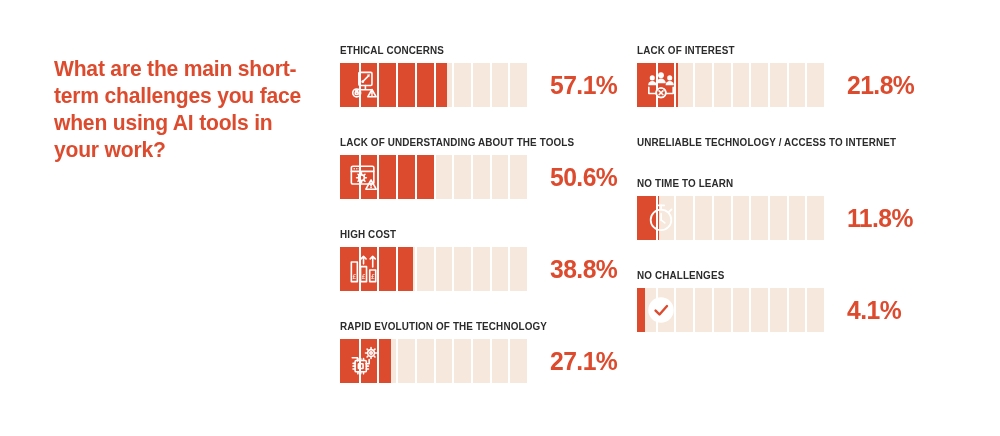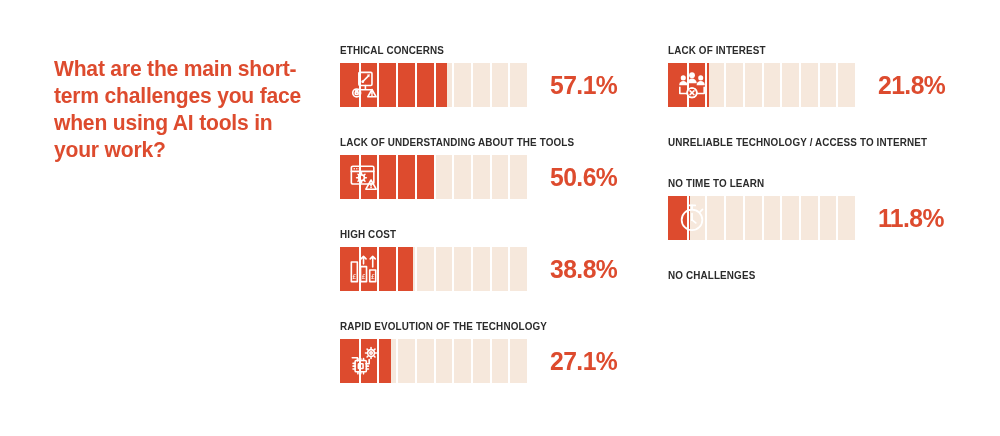--- a/index.html
+++ b/index.html
@@ -31,21 +31,21 @@
     transform: scaleX(0.98);
     transform-origin: left top;
   }
 
   
   .col {
     position: absolute;
     top: 44px;
   }
   .col-left  { left: 340px; }
-  .col-right { left: 668px; }
+  .col-right { left: 637px; }
 
   .item { position: relative; }
   .item + .item { margin-top: 29px; }
 
   .item-label {
     color: #2b2b2b;
     font-family: "Liberation Sans", sans-serif;
     font-weight: bold;
     font-size: 10.5px;
     letter-spacing: 0.15px;
@@ -311,16 +311,37 @@
       <path d="M16 18 l4 3.2"></path>
       <circle cx="16" cy="18" r="1.3" fill="#ffffff" stroke="none"></circle>
     </svg>
             </span>
           </div>
           <div class="value">11.8%</div>
         </div>
       </div>
       <div class="item">
         <div class="item-label">NO CHALLENGES</div>
+        <div class="bar-row">
+          <div class="track">
+            <div class="fill" style="width: 4.1%;"></div>
+            <div class="seg" style="left: 10%;"></div>
+            <div class="seg" style="left: 20%;"></div>
+            <div class="seg" style="left: 30%;"></div>
+            <div class="seg" style="left: 40%;"></div>
+            <div class="seg" style="left: 50%;"></div>
+            <div class="seg" style="left: 60%;"></div>
+            <div class="seg" style="left: 70%;"></div>
+            <div class="seg" style="left: 80%;"></div>
+            <div class="seg" style="left: 90%;"></div>
+            <span class="icon-wrap">
+    <svg viewBox="0 0 32 32" fill="none" stroke="#ffffff" stroke-width="2" stroke-linecap="round" stroke-linejoin="round">
+      <circle cx="16" cy="16" r="12.6" fill="#ffffff" stroke="#ffffff"></circle>
+      <path d="M10.2 16.6 l4.2 4.2 l8 -9" stroke="#DD4B2E" stroke-width="2.6"></path>
+    </svg>
+            </span>
+          </div>
+          <div class="value">4.1%</div>
+        </div>
       </div>
     </div>
 
 </div>
 
 </body></html>

